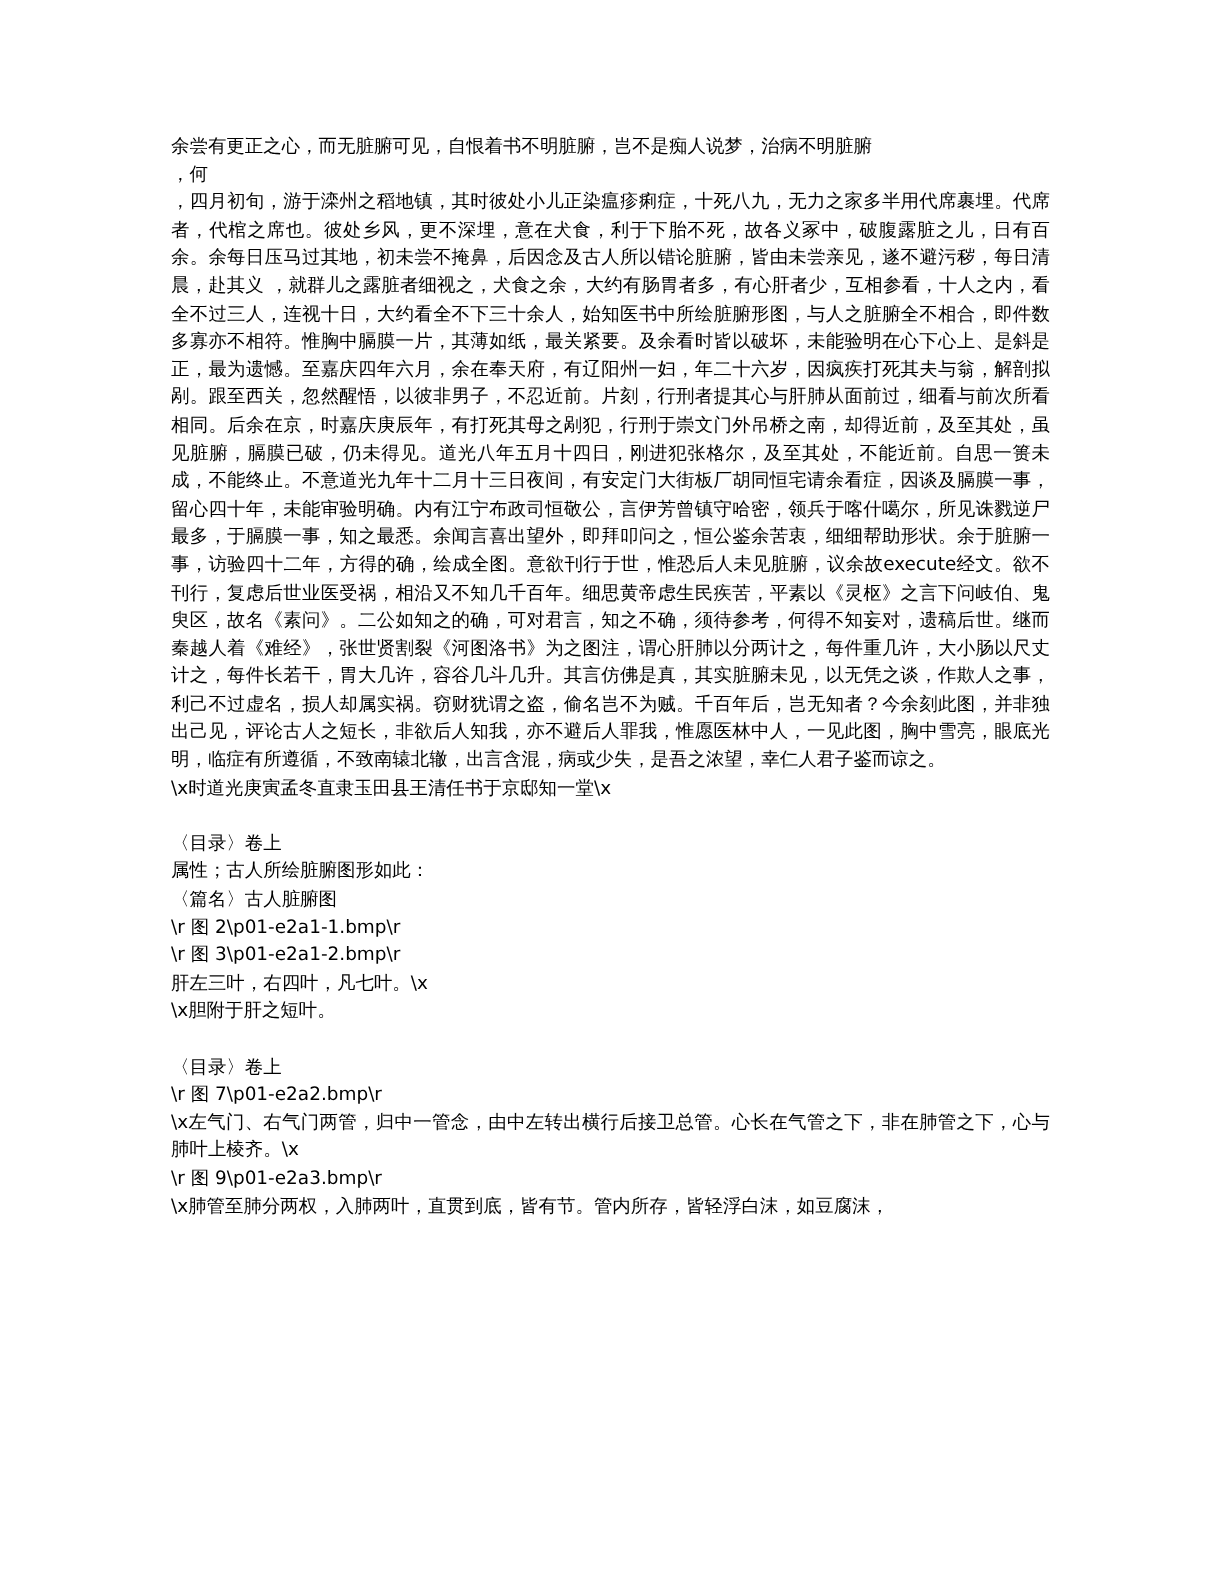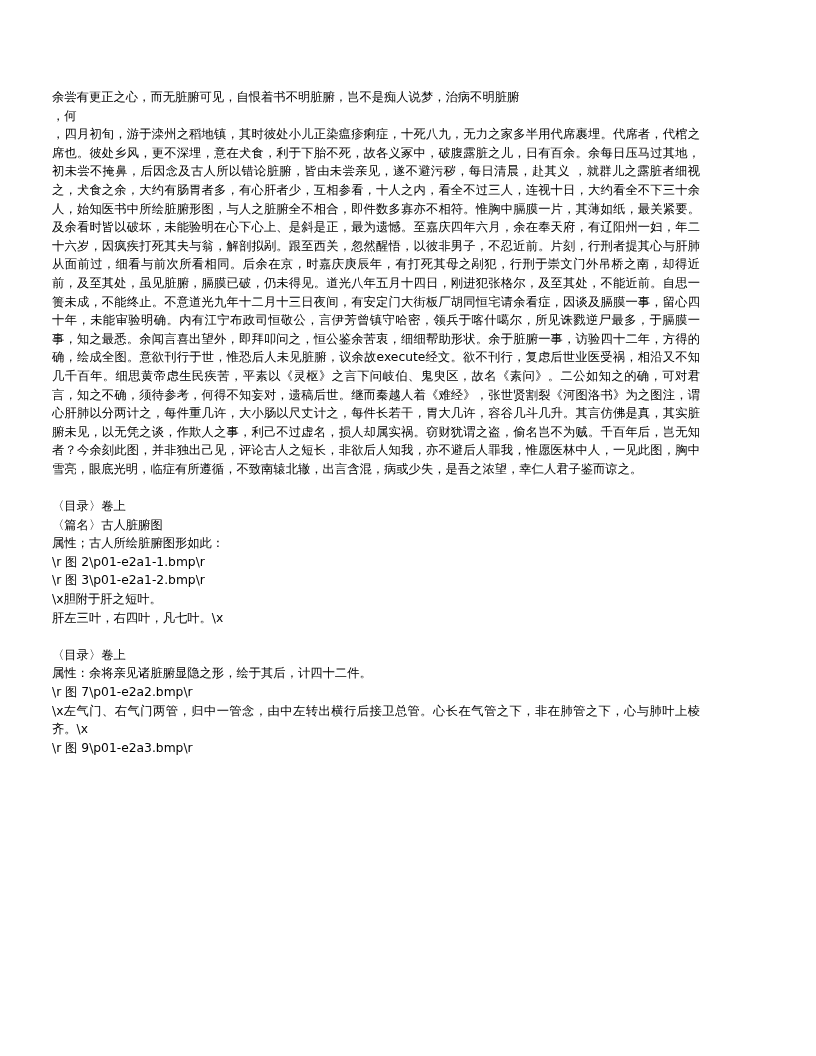--- a/index.html
+++ b/index.html
@@ -9,21 +9,21 @@
   }
   body {
     width: 816px;
     height: 1056px;
     font-family: "DejaVu Sans", "Liberation Sans", sans-serif;
   }
   .page {
     box-sizing: border-box;
     width: 816px;
     height: 1056px;
-    padding: 88px 116px 0 52px;
+    padding: 88px 116px 0 114px;
     background: #ffffff;
   }
   .doc {
     font-size: 12.3px;
     line-height: 18.6px;
     color: #000000;
     text-align: justify;
     text-justify: inter-ideograph;
   }
   .para {
@@ -36,28 +36,29 @@
   }
 </style>
 </head>
 <body>
 
 <div class="page">
   <div class="doc">
     <p class="para">余尝有更正之心，而无脏腑可见，自恨着书不明脏腑，岂不是痴人说梦，治病不明脏腑</p>
     <p class="para">，何</p>
     <p class="para">，四月初旬，游于滦州之稻地镇，其时彼处小儿正染瘟疹痢症，十死八九，无力之家多半用代席裹埋。代席者，代棺之席也。彼处乡风，更不深埋，意在犬食，利于下胎不死，故各义冢中，破腹露脏之儿，日有百余。余每日压马过其地，初未尝不掩鼻，后因念及古人所以错论脏腑，皆由未尝亲见，遂不避污秽，每日清晨，赴其义 ，就群儿之露脏者细视之，犬食之余，大约有肠胃者多，有心肝者少，互相参看，十人之内，看全不过三人，连视十日，大约看全不下三十余人，始知医书中所绘脏腑形图，与人之脏腑全不相合，即件数多寡亦不相符。惟胸中膈膜一片，其薄如纸，最关紧要。及余看时皆以破坏，未能验明在心下心上、是斜是正，最为遗憾。至嘉庆四年六月，余在奉天府，有辽阳州一妇，年二十六岁，因疯疾打死其夫与翁，解剖拟剐。跟至西关，忽然醒悟，以彼非男子，不忍近前。片刻，行刑者提其心与肝肺从面前过，细看与前次所看相同。后余在京，时嘉庆庚辰年，有打死其母之剐犯，行刑于崇文门外吊桥之南，却得近前，及至其处，虽见脏腑，膈膜已破，仍未得见。道光八年五月十四日，刚进犯张格尔，及至其处，不能近前。自思一篑未成，不能终止。不意道光九年十二月十三日夜间，有安定门大街板厂胡同恒宅请余看症，因谈及膈膜一事，留心四十年，未能审验明确。内有江宁布政司恒敬公，言伊芳曾镇守哈密，领兵于喀什噶尔，所见诛戮逆尸最多，于膈膜一事，知之最悉。余闻言喜出望外，即拜叩问之，恒公鉴余苦衷，细细帮助形状。余于脏腑一事，访验四十二年，方得的确，绘成全图。意欲刊行于世，惟恐后人未见脏腑，议余故execute经文。欲不刊行，复虑后世业医受祸，相沿又不知几千百年。细思黄帝虑生民疾苦，平素以《灵枢》之言下问岐伯、鬼臾区，故名《素问》。二公如知之的确，可对君言，知之不确，须待参考，何得不知妄对，遗稿后世。继而秦越人着《难经》，张世贤割裂《河图洛书》为之图注，谓心肝肺以分两计之，每件重几许，大小肠以尺丈计之，每件长若干，胃大几许，容谷几斗几升。其言仿佛是真，其实脏腑未见，以无凭之谈，作欺人之事，利己不过虚名，损人却属实祸。窃财犹谓之盗，偷名岂不为贼。千百年后，岂无知者？今余刻此图，并非独出己见，评论古人之短长，非欲后人知我，亦不避后人罪我，惟愿医林中人，一见此图，胸中雪亮，眼底光明，临症有所遵循，不致南辕北辙，出言含混，病或少失，是吾之浓望，幸仁人君子鉴而谅之。</p>
+    <p class="para">\x时道光庚寅孟冬直隶玉田县王清任书于京邸知一堂\x</p>
     <div class="blank"></div>
     <p class="para">〈目录〉卷上</p>
+    <p class="para">属性；古人所绘脏腑图形如此：</p>
     <p class="para">〈篇名〉古人脏腑图</p>
-    <p class="para">属性；古人所绘脏腑图形如此：</p>
     <p class="para">\r 图 2\p01-e2a1-1.bmp\r</p>
     <p class="para">\r 图 3\p01-e2a1-2.bmp\r</p>
+    <p class="para">肝左三叶，右四叶，凡七叶。\x</p>
     <p class="para">\x胆附于肝之短叶。</p>
-    <p class="para">肝左三叶，右四叶，凡七叶。\x</p>
     <div class="blank"></div>
     <p class="para">〈目录〉卷上</p>
-    <p class="para">属性：余将亲见诸脏腑显隐之形，绘于其后，计四十二件。</p>
     <p class="para">\r 图 7\p01-e2a2.bmp\r</p>
     <p class="para">\x左气门、右气门两管，归中一管念，由中左转出横行后接卫总管。心长在气管之下，非在肺管之下，心与肺叶上棱齐。\x</p>
     <p class="para">\r 图 9\p01-e2a3.bmp\r</p>
+    <p class="para">\x肺管至肺分两权，入肺两叶，直贯到底，皆有节。管内所存，皆轻浮白沫，如豆腐沫，</p>
   </div>
 </div>
 
 </body></html>

